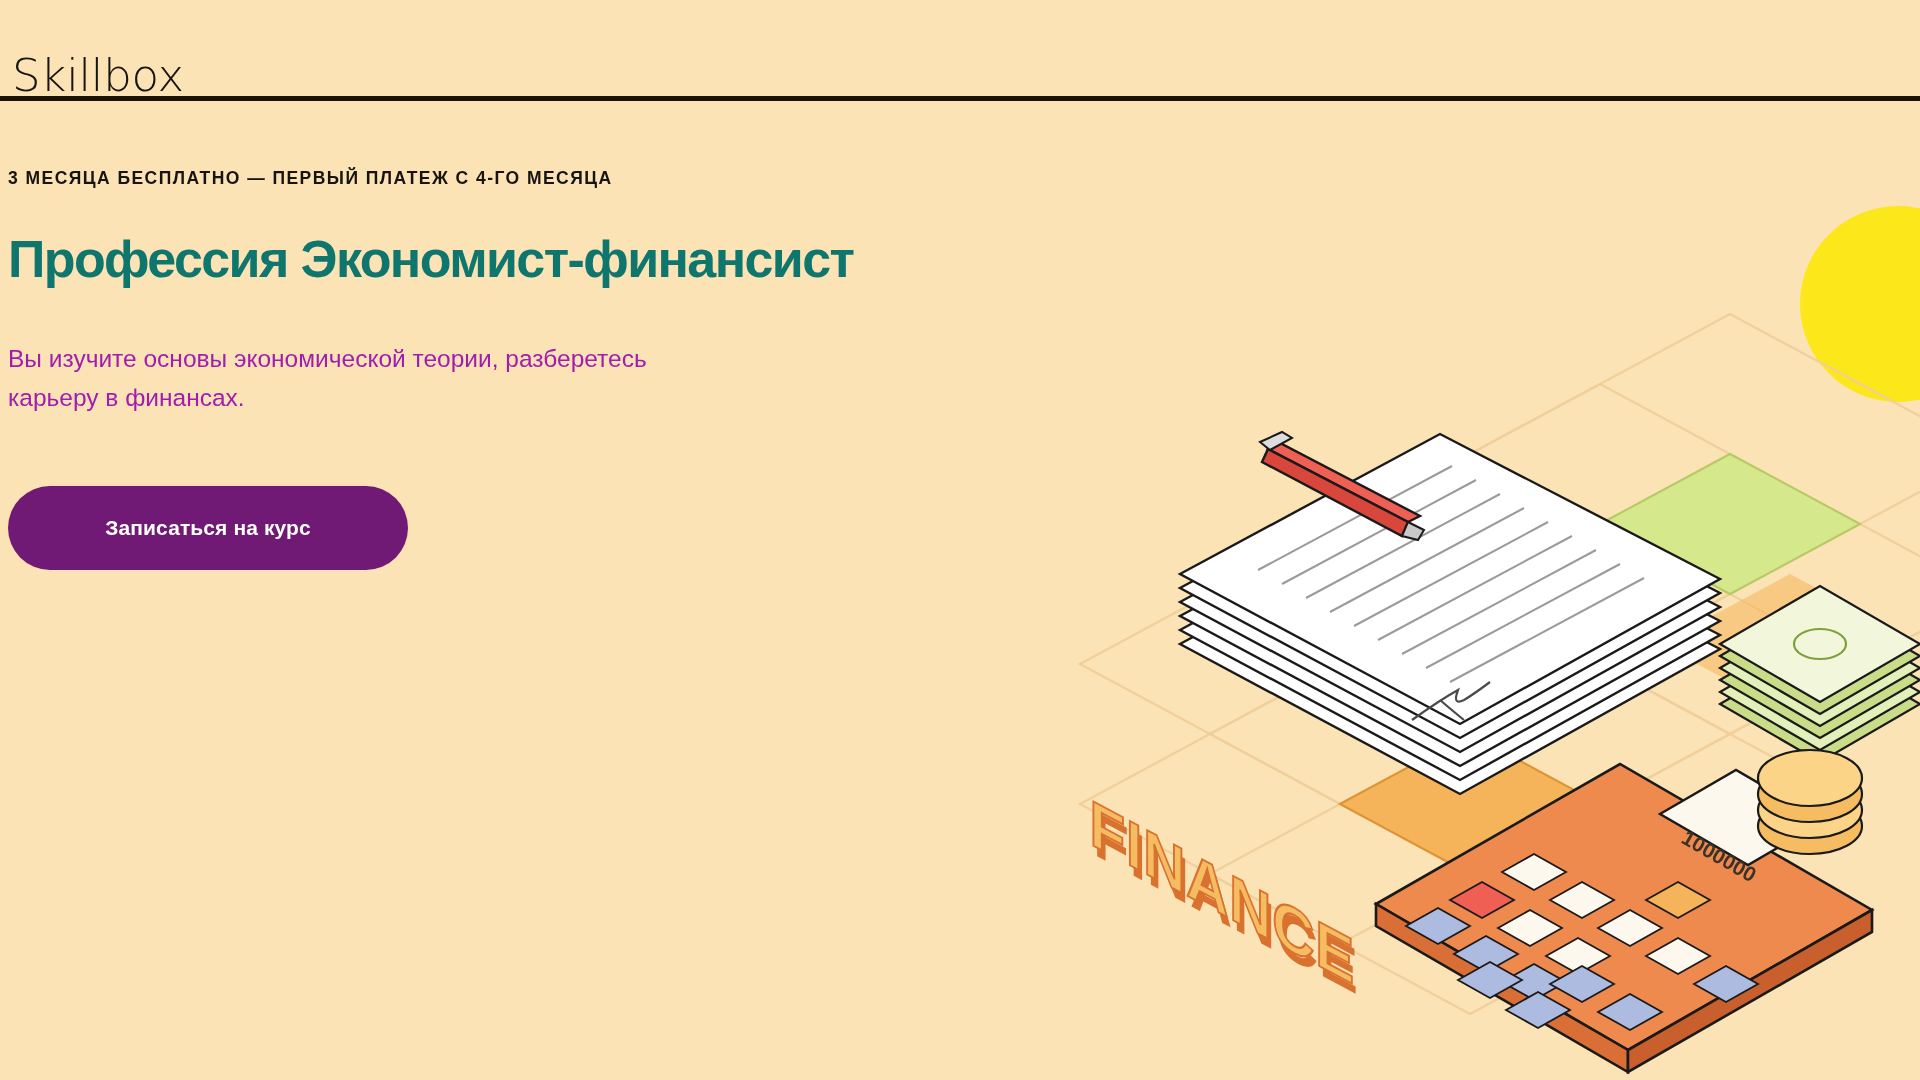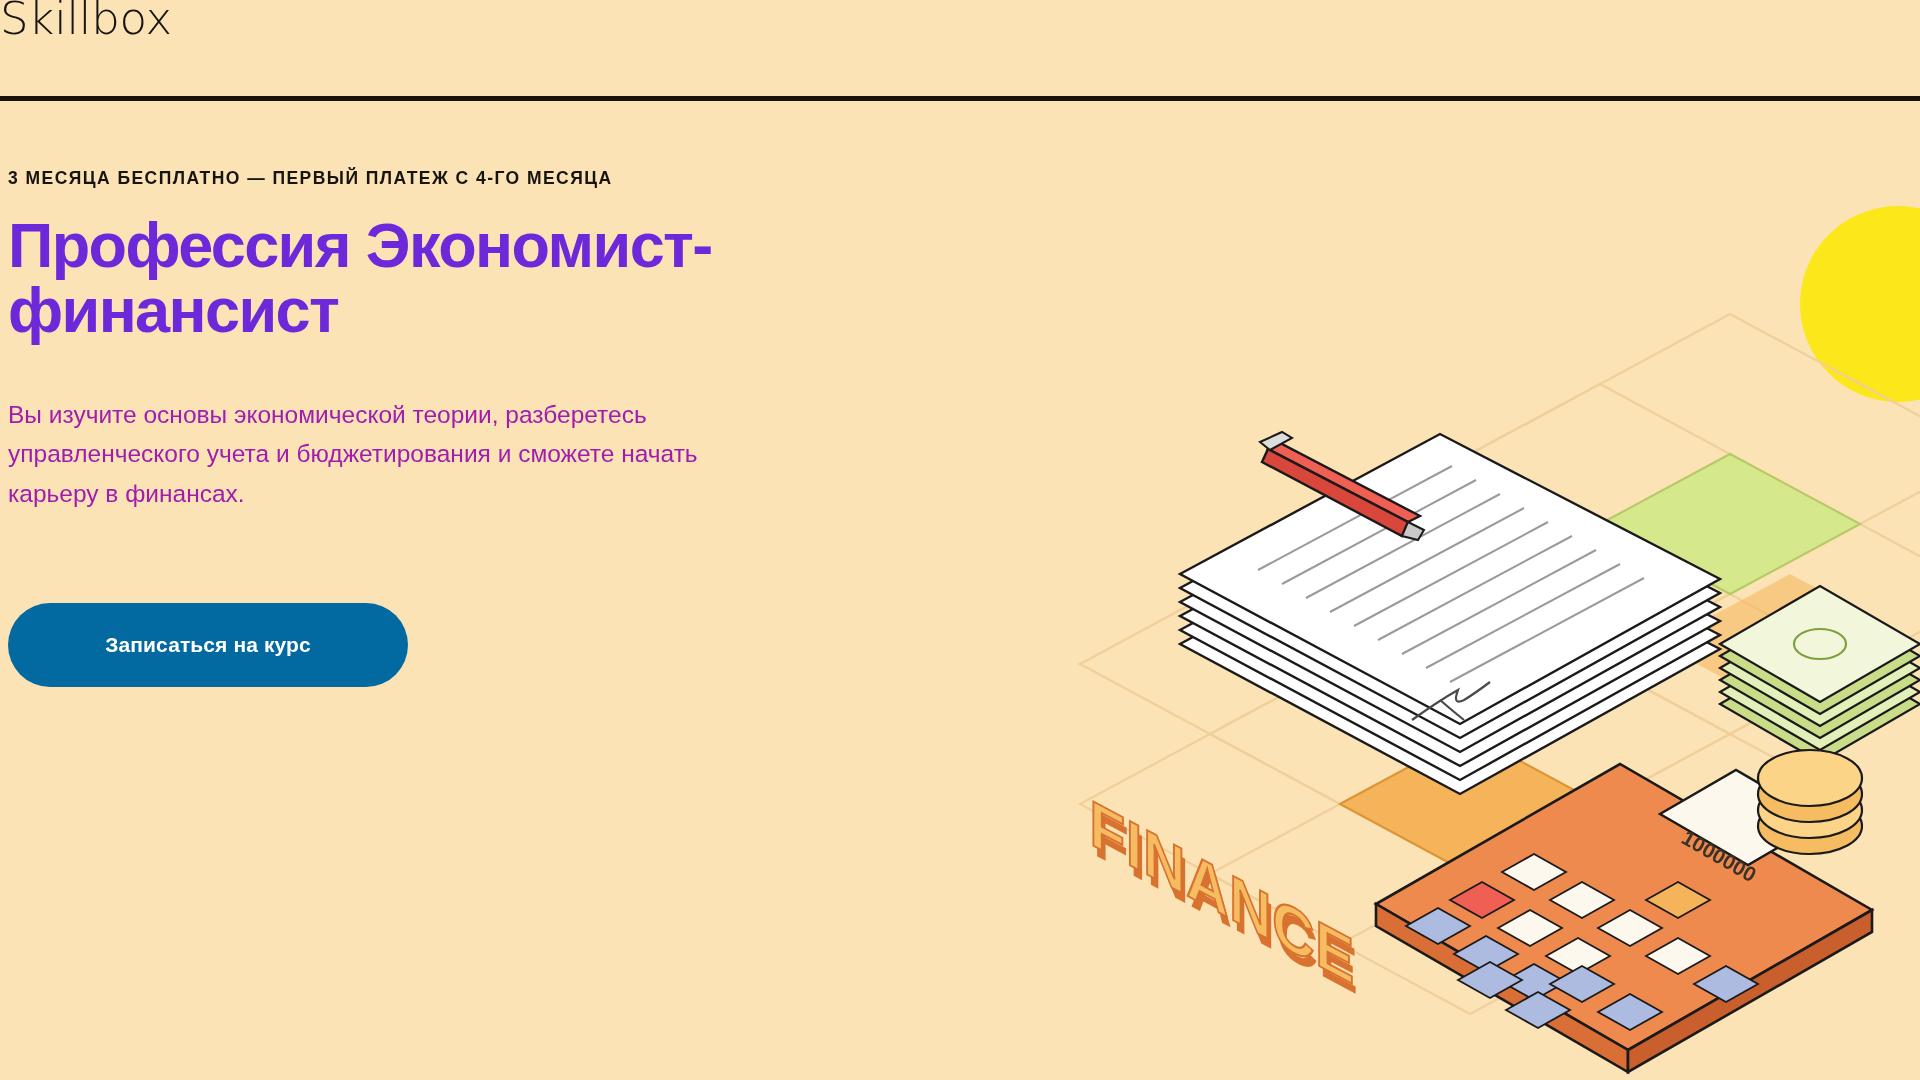--- a/index.html
+++ b/index.html
@@ -16,23 +16,23 @@
     color: #16120d;
     position: relative;
   }
 
   
   .site-header {
     position: absolute;
     top: 0; left: 0;
     width: 1920px;
     height: 98px;
-    padding-left: 0;
+    padding-left: 12px;
     display: flex;
-    align-items: flex-start;
+    align-items: flex-end;
   }
 
   .brand-logo {
     font-family: "DejaVu Sans", "Liberation Sans", sans-serif;
     font-size: 45px;
     font-weight: 300;
     letter-spacing: -0.2px;
     color: #17130e;
     line-height: 1;
     margin-top: -4px;
@@ -67,49 +67,49 @@
     margin-top: 66px;
     font-size: 17.5px;
     font-weight: 700;
     letter-spacing: 1.45px;
     text-transform: uppercase;
     color: #17130e;
     white-space: nowrap;
   }
 
   .hero-title {
-    margin-top: 24px;
-    font-size: 63px;
+    margin-top: 44px;
+    font-size: 52px;
     line-height: 1.03;
     font-weight: 900;
     letter-spacing: -1.6px;
-    color: #6d28d9;
+    color: #0f766e;
     max-width: 980px;
   }
 
   .hero-desc {
     margin-top: 52px;
     font-size: 24.5px;
     line-height: 1.62;
     font-weight: 400;
     color: #a21caf;
     max-width: 880px;
   }
   .hero-desc .dl { display: block; white-space: nowrap; }
 
   .cta-button {
-    margin-top: 89px;
+    margin-top: 68px;
     display: inline-flex;
     align-items: center;
     justify-content: center;
     width: 400px;
     height: 84px;
     border: none;
     border-radius: 48px;
-    background: #0369a1;
+    background: #701a75;
     color: #ffffff;
     font-family: "Liberation Sans", sans-serif;
     font-size: 21px;
     font-weight: 700;
     letter-spacing: 0.1px;
     cursor: pointer;
   }
 
   
   .hero-art {
@@ -133,21 +133,20 @@
 <section class="hero">
 
   <div class="hero-copy">
 
     <div class="eyebrow">3 МЕСЯЦА БЕСПЛАТНО — ПЕРВЫЙ ПЛАТЕЖ С 4-ГО МЕСЯЦА</div>
 
     <h1 class="hero-title">Профессия Экономист-финансист</h1>
 
     <p class="hero-desc">
       <span class="dl">Вы изучите основы экономической теории, разберетесь</span>
-      <span class="dl">управленческого учета и бюджетирования и сможете начать</span>
       <span class="dl">карьеру в финансах.</span>
     </p>
 
     <button class="cta-button">Записаться на курс</button>
   </div>
 
   <div class="hero-art">
     <svg width="900" height="1080" viewBox="0 0 900 1080">
 
       <circle cx="878" cy="300" r="98" fill="#fbe71a"></circle>

